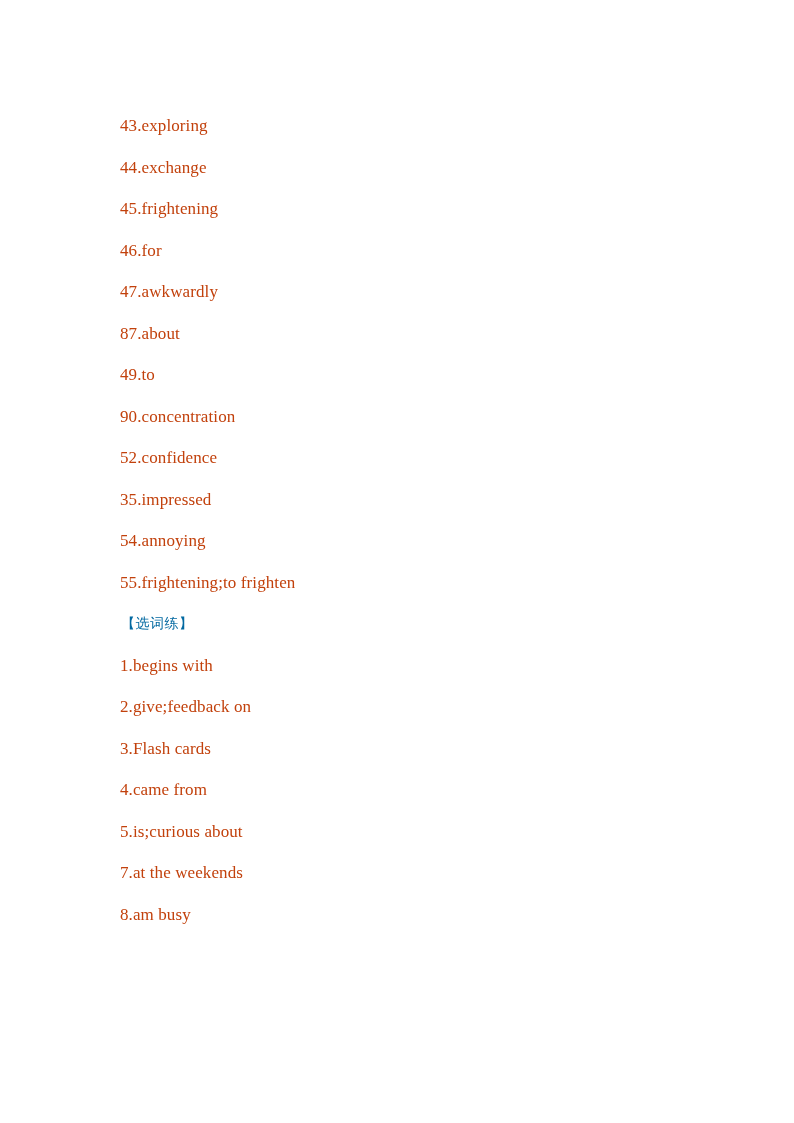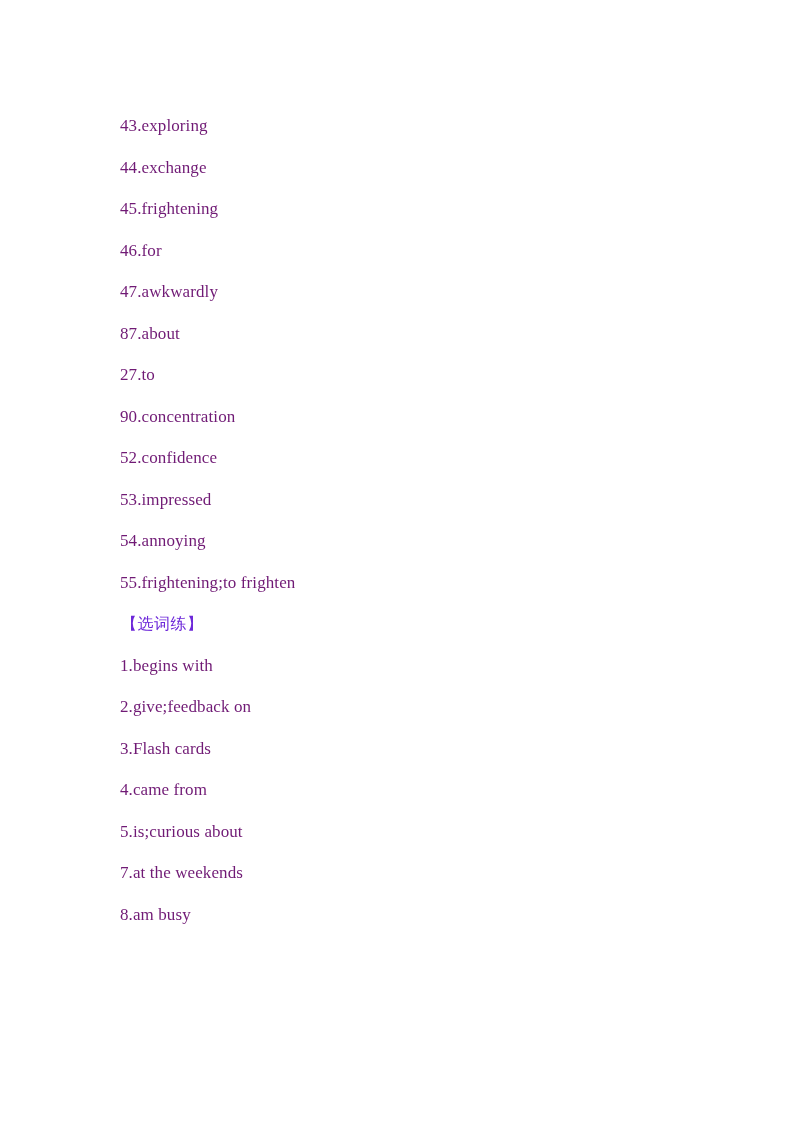--- a/index.html
+++ b/index.html
@@ -20,49 +20,49 @@
   .content {
     position: absolute;
     left: 120px;
     top: 105px;
     right: 60px;
   }
   .answer-line {
     font-family: "Liberation Serif", "DejaVu Serif", serif;
     font-size: 17px;
     line-height: 41.5px;
-    color: #701a75;
+    color: #c2410c;
     white-space: pre;
     letter-spacing: 0.1px;
   }
   .section-heading {
     font-family: "DejaVu Sans", "Liberation Sans", sans-serif;
-    font-size: 16px;
+    font-size: 14px;
     line-height: 41.5px;
-    color: #6d28d9;
+    color: #0369a1;
     white-space: pre;
     padding-left: 1px;
     letter-spacing: 0.5px;
   }
 </style>
 </head>
 <body>
 
 <div class="page">
   <div class="content">
       <div class="answer-line">43.exploring</div>
       <div class="answer-line">44.exchange</div>
       <div class="answer-line">45.frightening</div>
       <div class="answer-line">46.for</div>
       <div class="answer-line">47.awkwardly</div>
       <div class="answer-line">87.about</div>
-      <div class="answer-line">27.to</div>
+      <div class="answer-line">49.to</div>
       <div class="answer-line">90.concentration</div>
       <div class="answer-line">52.confidence</div>
-      <div class="answer-line">53.impressed</div>
+      <div class="answer-line">35.impressed</div>
       <div class="answer-line">54.annoying</div>
       <div class="answer-line">55.frightening;to frighten</div>
       <div class="section-heading">【选词练】</div>
       <div class="answer-line">1.begins with</div>
       <div class="answer-line">2.give;feedback on</div>
       <div class="answer-line">3.Flash cards</div>
       <div class="answer-line">4.came from</div>
       <div class="answer-line">5.is;curious about</div>
       <div class="answer-line">7.at the weekends</div>
       <div class="answer-line">8.am busy</div>

